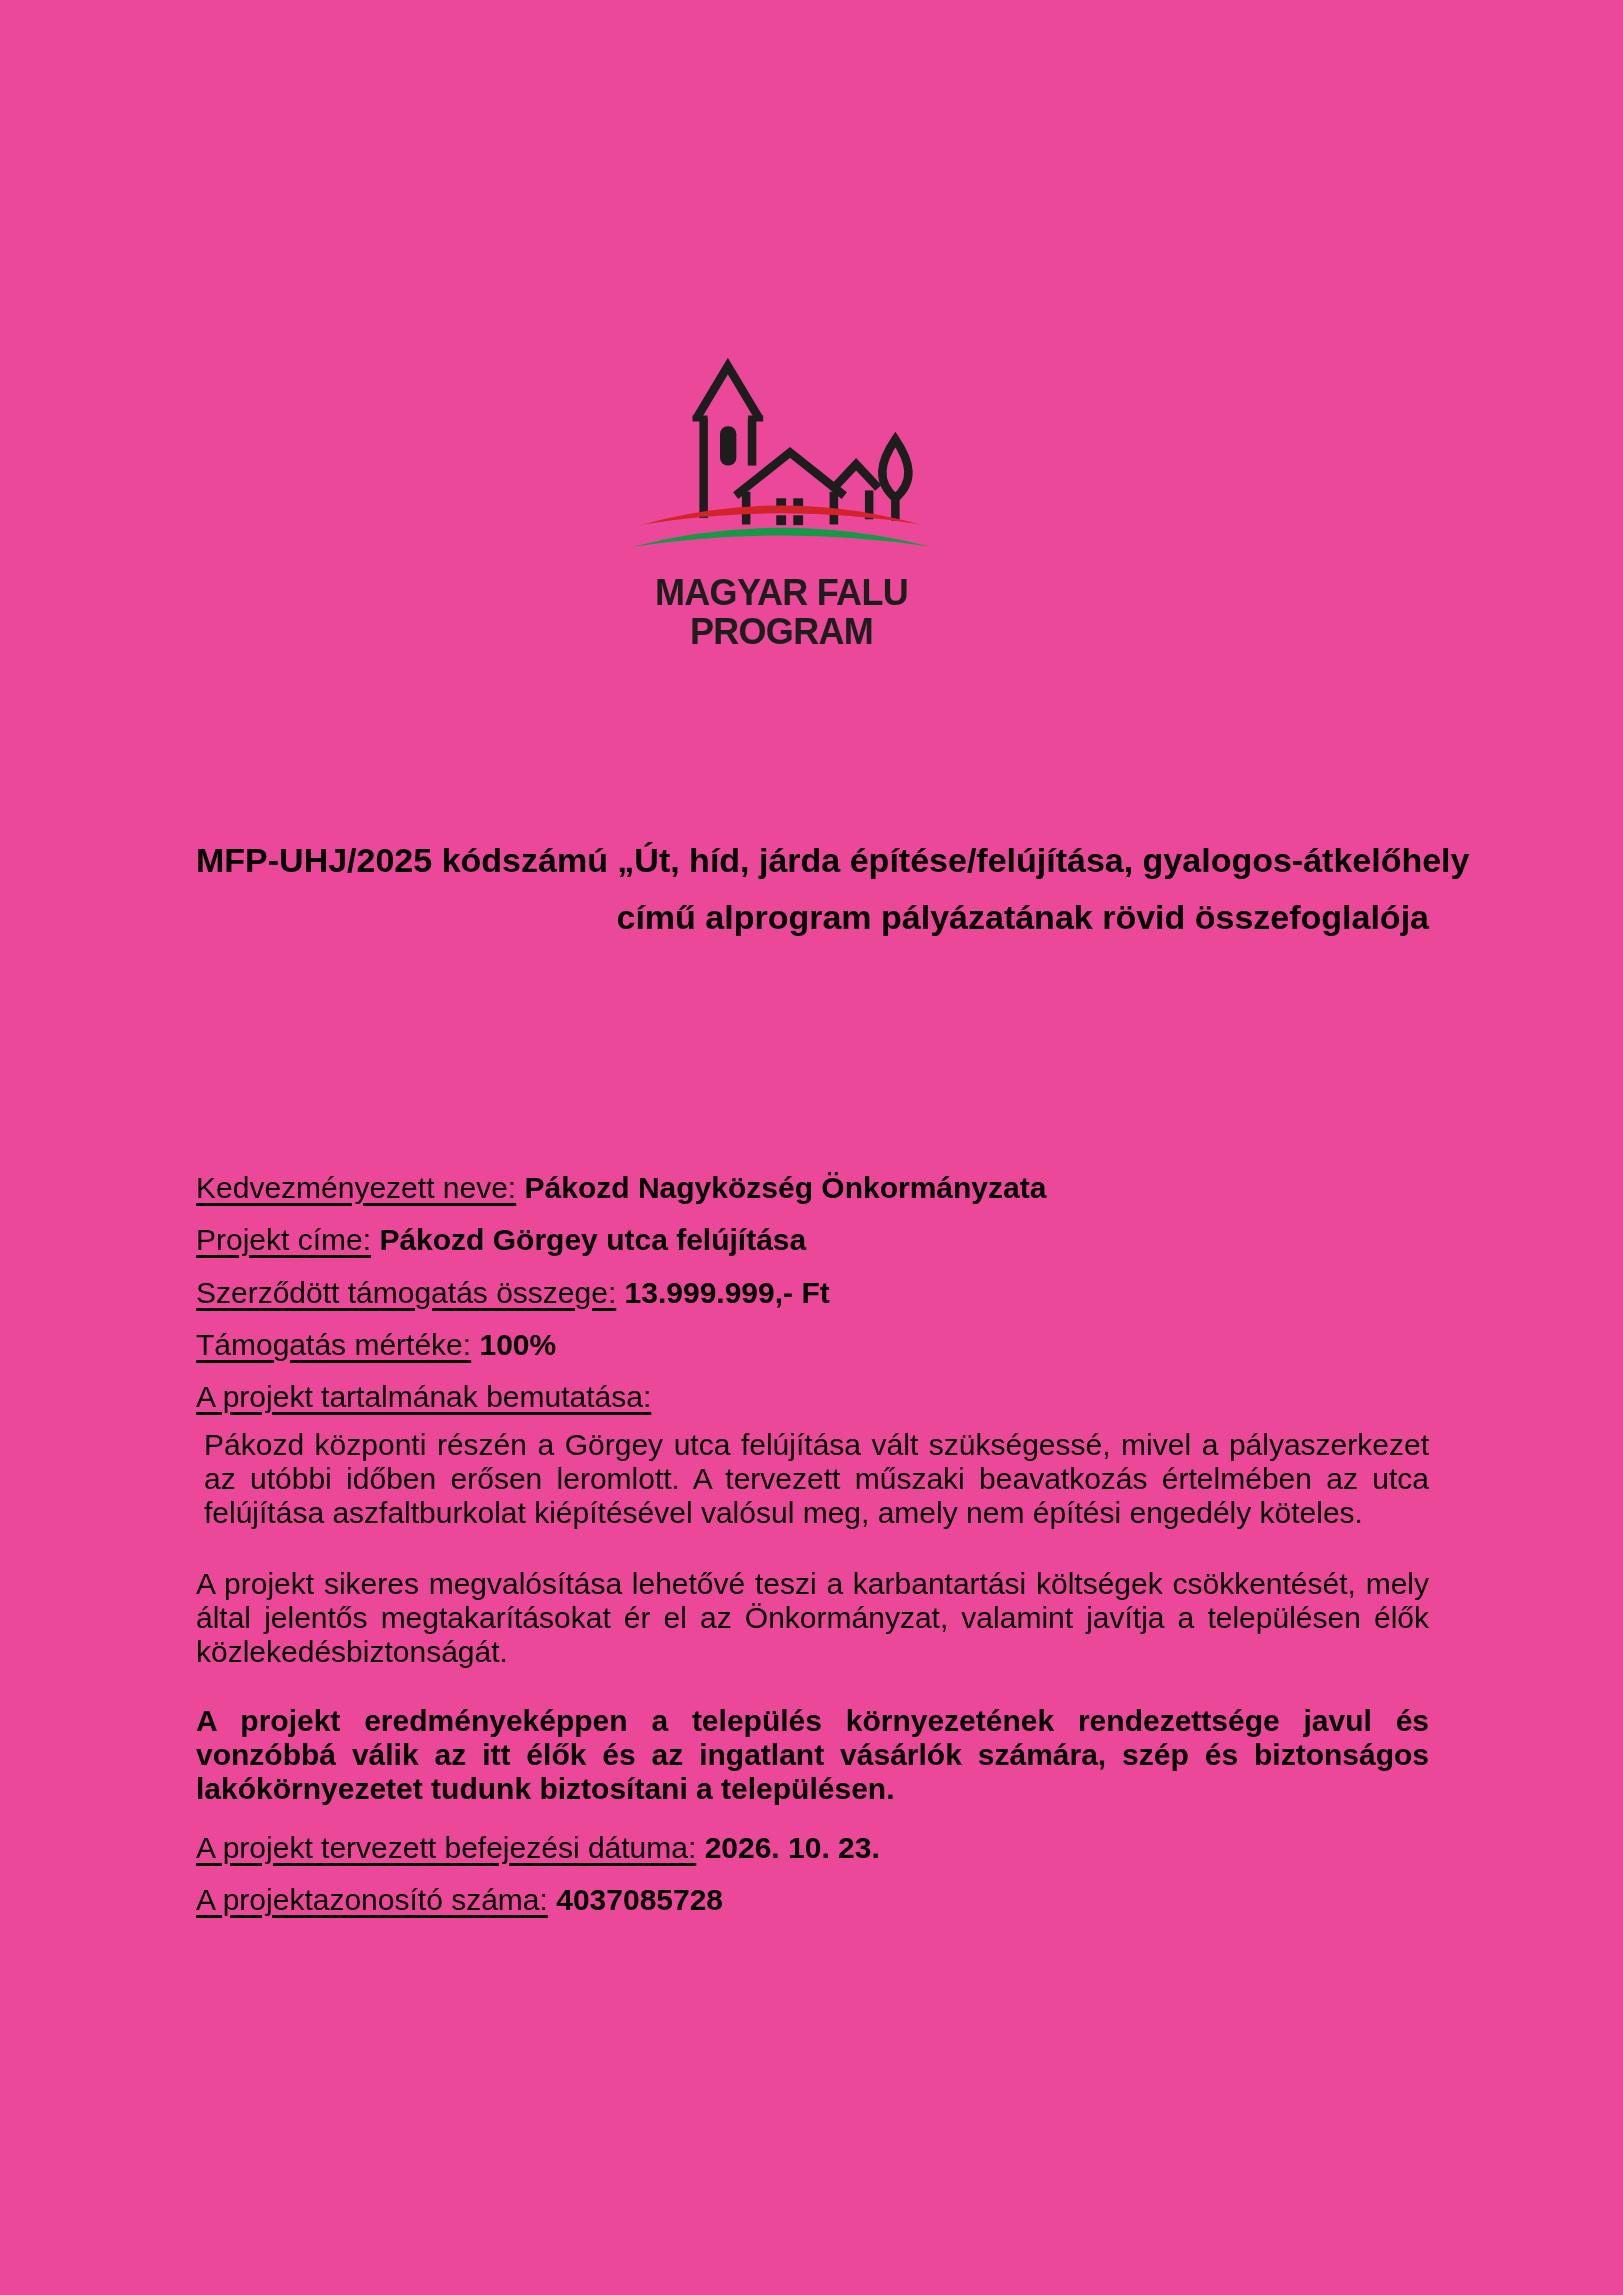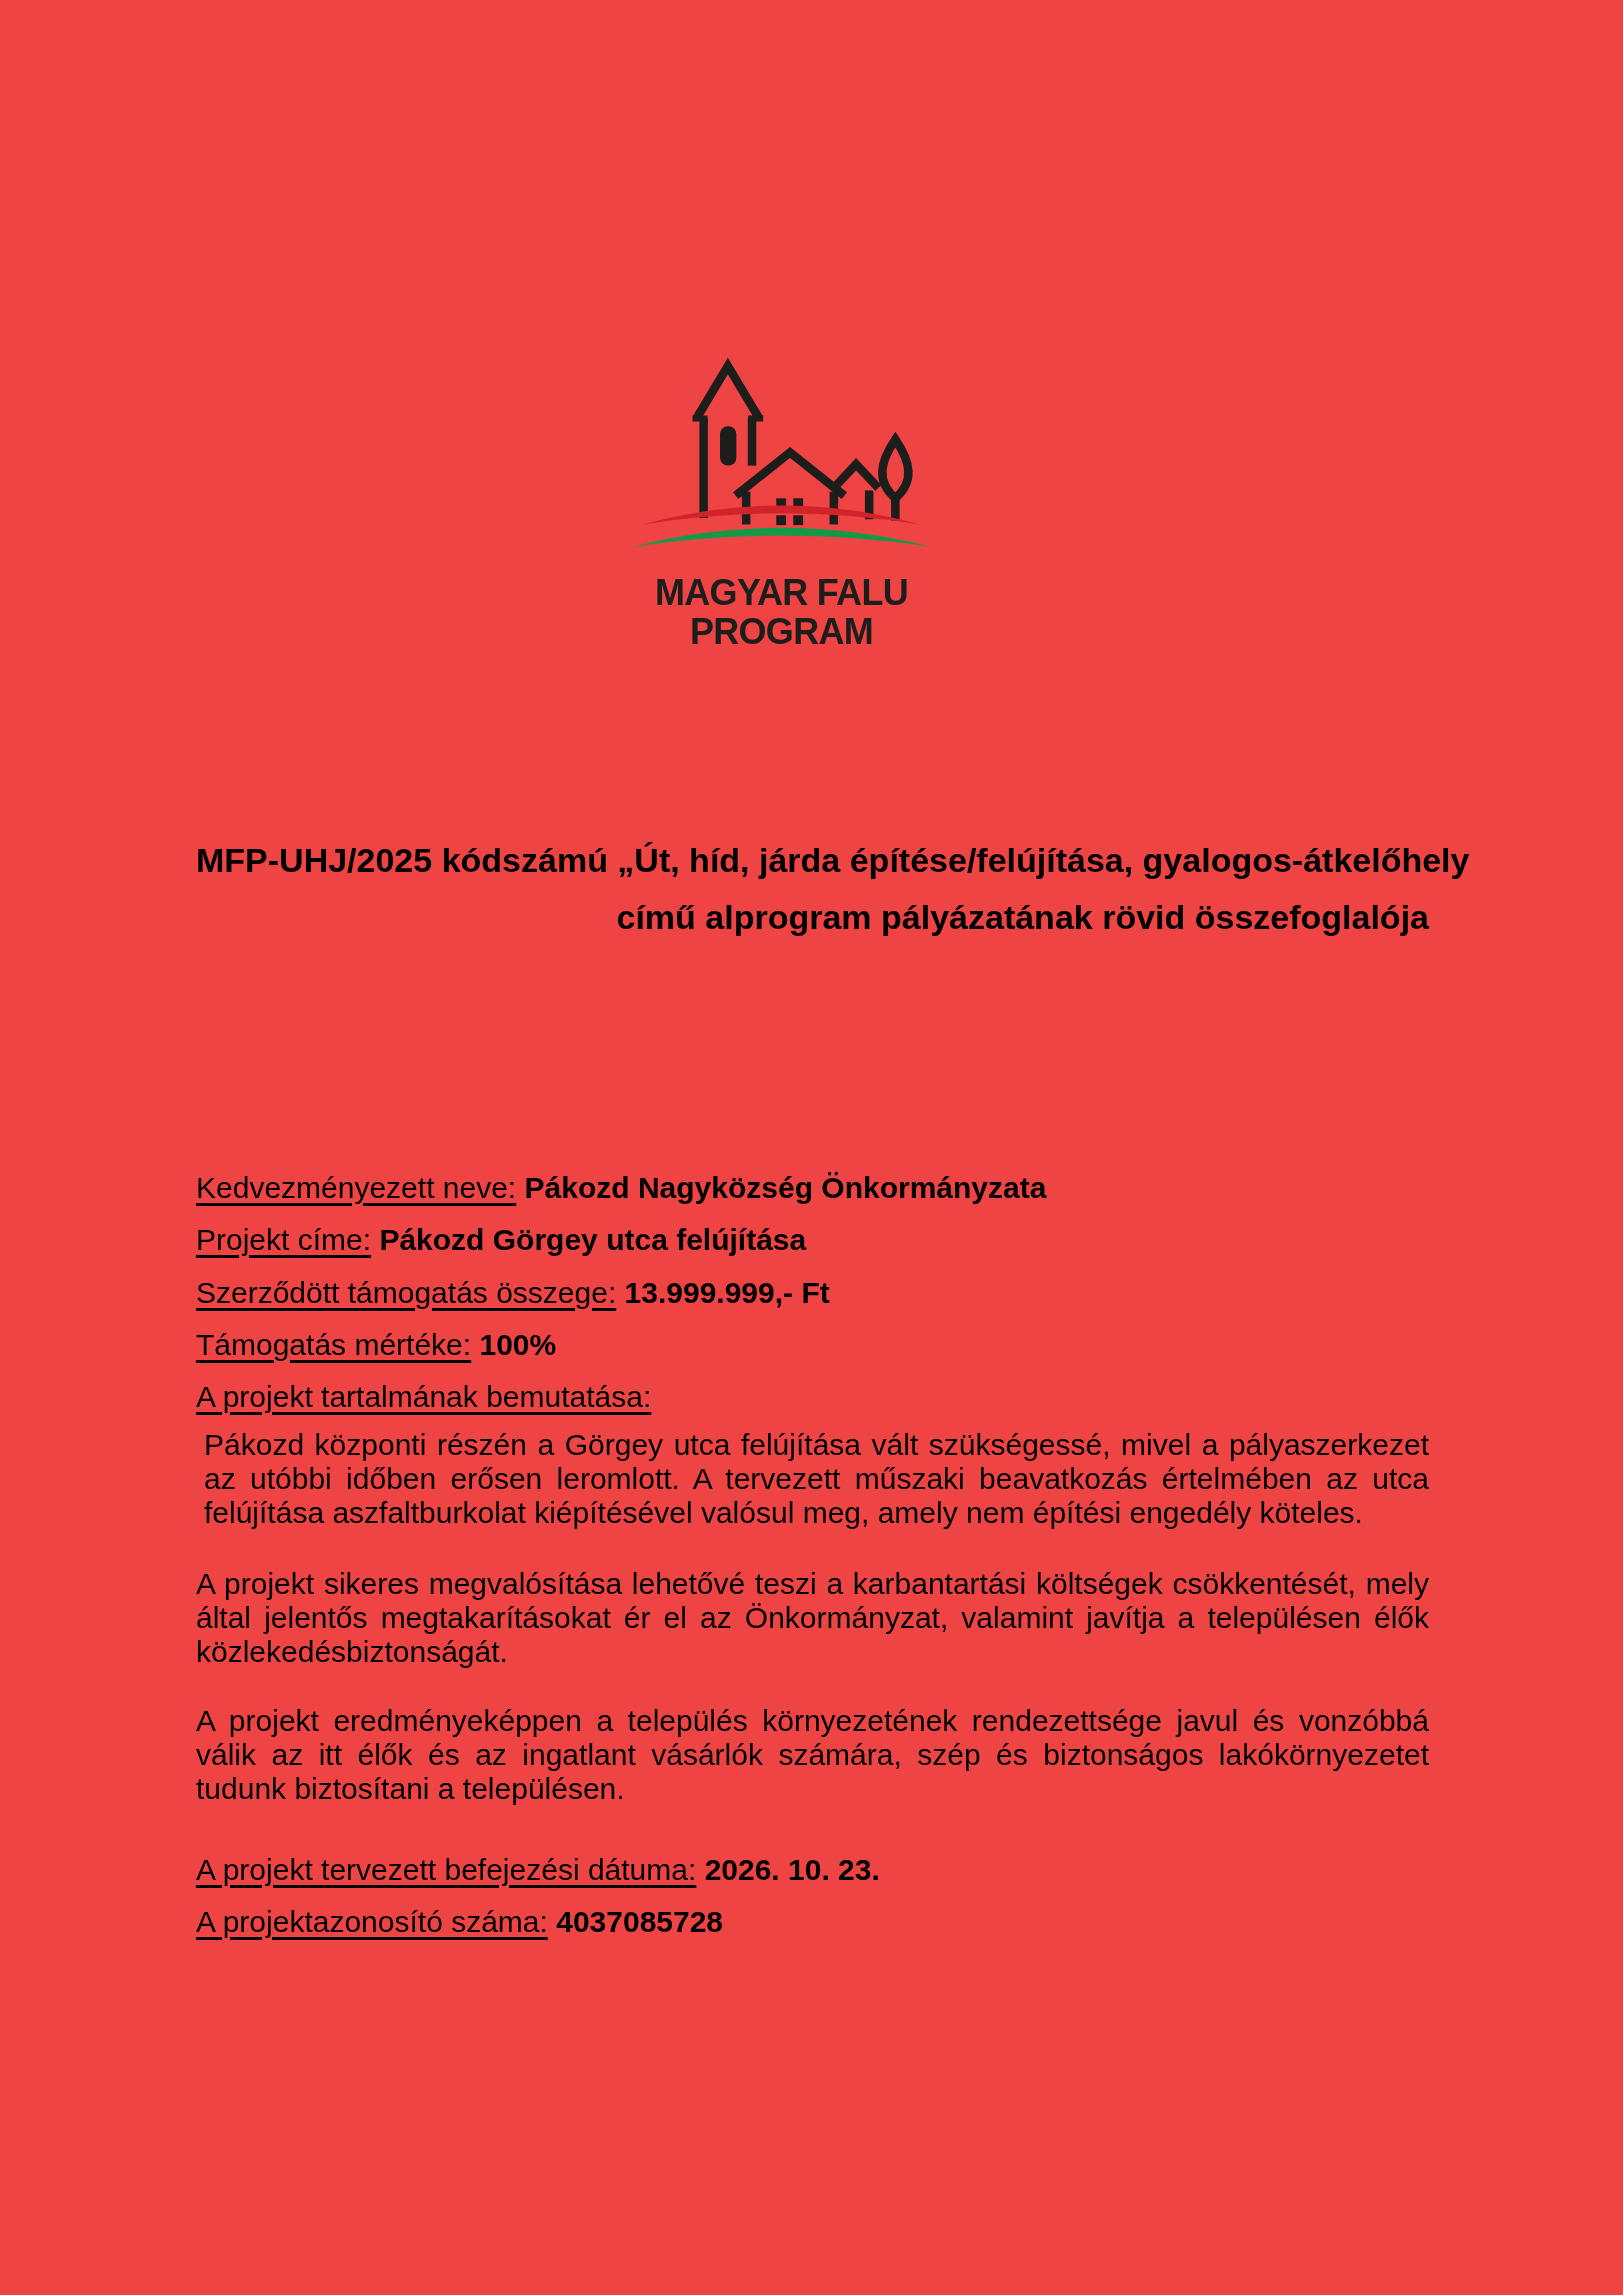--- a/index.html
+++ b/index.html
@@ -1,20 +1,20 @@
 <!DOCTYPE html>
 <html lang="hu" style="font-size:10.5px"><head>
 <meta charset="utf-8">
 <style>
   html,body{margin:0;padding:0;background:#e8e8e8;}
   .page{
     position:relative;
     width:1623px;
     height:2295px;
-    background:#ef4444;
+    background:#ec4899;
     margin:0 auto;
     overflow:hidden;
     font-family:"Liberation Sans", sans-serif;
     color:#111111;
   }
   
   .logo{
     position:absolute;
     left:631px;
     top:353px;
@@ -52,21 +52,21 @@
     font-size:30px;
     line-height:34px;
     color:#000000;
   }
   .content p{margin:0;}
   p.field{margin-bottom:18.3px;white-space:nowrap;}
   p.section-label{margin-bottom:13.7px;}
   p.para{text-align:justify;}
   p.para-1{margin-bottom:37px;margin-left:8px;}
   p.para-2{margin-bottom:35px;}
-  p.para-3{margin-bottom:47px;}
+  p.para-3{margin-bottom:25px;font-weight:bold;}
   p.footer-field-1{margin-bottom:18.3px;}
   .lbl{
     text-decoration:underline;
     text-decoration-thickness:2.6px;
     text-underline-offset:5.2px;
   }
   .val{font-weight:bold;}
 </style>
 </head>
 <body>

